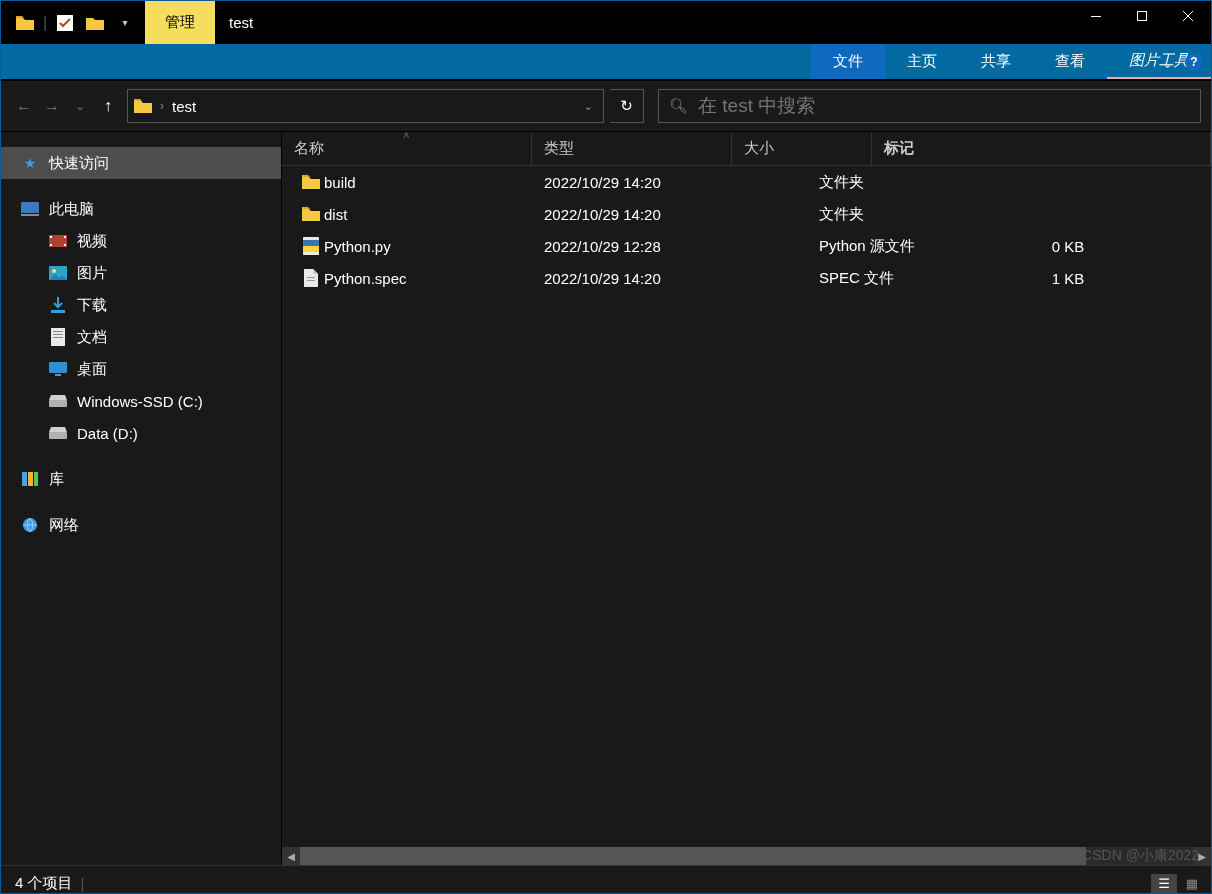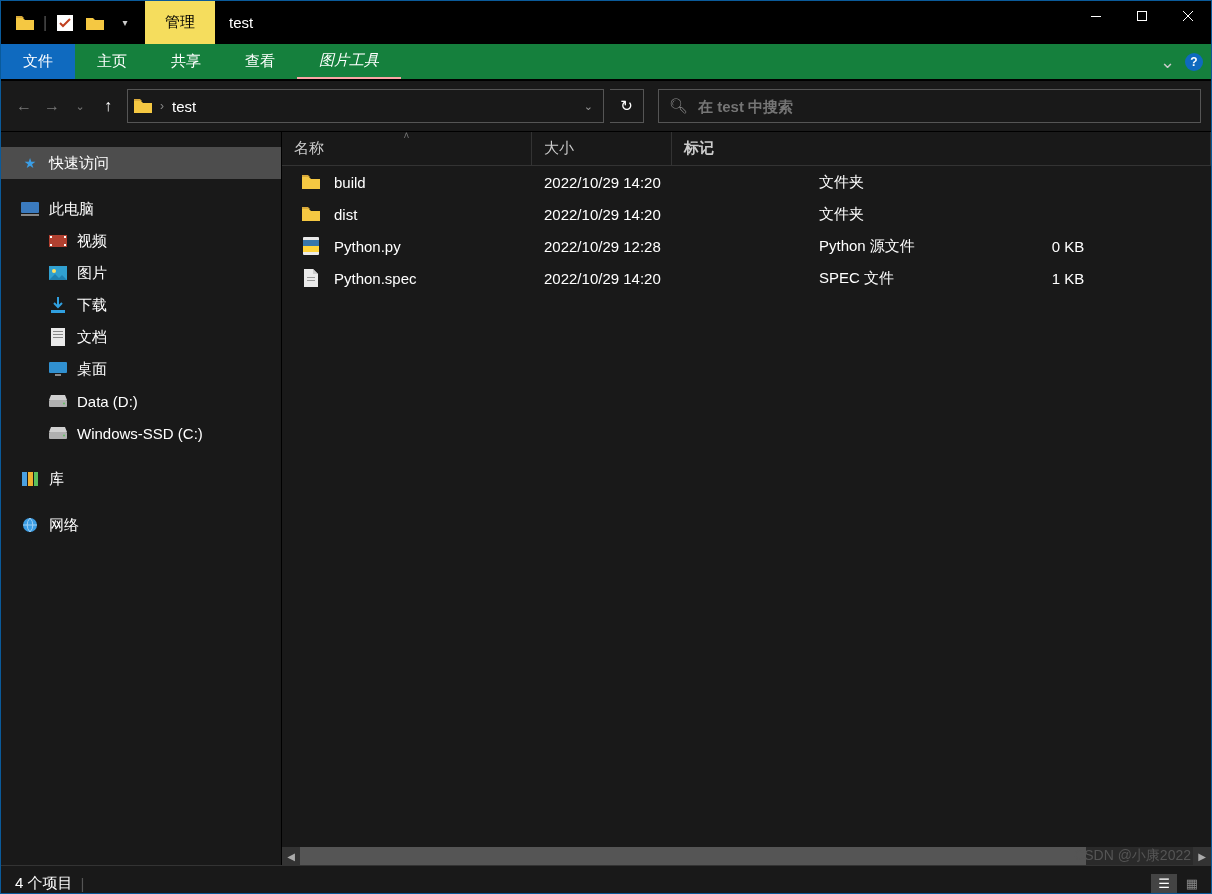--- a/index.html
+++ b/index.html
@@ -8,42 +8,42 @@
 
 .titlebar { height:43px; display:flex; align-items:center; background:#000; position:relative; }
 .qat { display:flex; align-items:center; gap:2px; padding-left:10px; }
 .qat .ic { width:28px; height:28px; display:flex; align-items:center; justify-content:center; }
 .tab-context { background:#f5dd5d; color:#000; padding:16px 20px; font-size:15px; margin-left:6px; }
 .win-title { color:#fff; font-size:15px; margin-left:14px; }
 .win-controls { position:absolute; right:0; top:0; display:flex; }
 .win-controls div { width:46px; height:30px; display:flex; align-items:center; justify-content:center; color:#fff; font-size:13px; cursor:default; }
 
 
-.ribbon { height:36px; background:#15803d; display:flex; align-items:stretch; position:relative; border-bottom:1px solid #000; }
+.ribbon { height:36px; background:#0369a1; display:flex; align-items:stretch; position:relative; border-bottom:1px solid #000;justify-content:flex-end; }
 .ribbon .tab { padding:0 22px; display:flex; align-items:center; font-size:15px; color:#fff; cursor:default; }
 .ribbon .tab.file { background:#0f6abf; }
 .ribbon .tab.context { border-bottom:2px solid #fca5a5;font-style:italic; }
 .ribbon .right { position:absolute; right:8px; top:0; height:100%; display:flex; align-items:center; gap:10px; }
 .chevron { color:#ccc; font-size:18px; cursor:default; }
 .help { width:18px; height:18px; border-radius:50%; background:#0f6abf; color:#fff; display:flex; align-items:center; justify-content:center; font-size:12px; font-weight:bold; cursor:default; }
 
 
 .navbar { height:52px; background:#1a1a1a; border-top:1px solid #000; border-bottom:1px solid #000; display:flex; align-items:center; padding:0 10px; gap:6px; }
 .nav-arrows { display:flex; align-items:center; gap:2px; }
 .nav-arrows span { width:26px; height:26px; display:flex; align-items:center; justify-content:center; color:#777; font-size:16px; cursor:default; }
 .nav-arrows span.active { color:#fff; }
 .addr { flex:1; height:34px; border:1px solid #555; background:#191919; display:flex; align-items:center; padding:0 6px; gap:8px; }
 .addr .crumb { color:#fff; font-size:15px; }
 .addr .sep { color:#888; font-size:12px; }
 .addr .spacer { flex:1; }
 .addr .drop { color:#999; font-size:11px; padding:0 4px; }
 .refresh { width:34px; height:34px; border:1px solid #555; border-left:none; background:#191919; display:flex; align-items:center; justify-content:center; color:#fff; font-size:15px; cursor:default; }
 .searchbox { width:543px; height:34px; border:1px solid #555; background:#191919; display:flex; align-items:center; padding:0 10px; gap:10px; margin-left:8px; }
 .searchbox .sicon { color:#888; font-size:15px; }
-.searchbox input { background:transparent; border:none; outline:none; color:#888; font-size:15px; flex:1;font-weight:bold; }
+.searchbox input { background:transparent; border:none; outline:none; color:#888; font-size:19px; flex:1; }
 
 
 .body { display:flex; height:calc(100% - 43px - 36px - 52px - 28px); }
 .sidebar { width:281px; background:#191919; border-right:1px solid #000; overflow:auto; padding-top:15px; }
 .sb-item { height:32px; display:flex; align-items:center; padding-left:20px; gap:10px; color:#fff; font-size:15px; cursor:default; }
 .sb-item.sel { background:#4d4d4d; }
 .sb-item.sub { padding-left:48px; }
 .sb-item .ic { width:18px; height:18px; display:flex; align-items:center; justify-content:center; font-size:14px; }
 .sb-group-gap { height:14px; }
 
@@ -53,40 +53,40 @@
 .cols div { border-right:1px solid #333; height:100%; display:flex; align-items:center; padding:0 12px; cursor:default; }
 .col-name { width:250px; position:relative; }
 .col-name .sort { position:absolute; left:50%; top:-2px; transform:translateX(-50%); color:#777; font-size:10px; }
 .col-date { width:275px; }
 .col-type { width:200px; }
 .col-size { width:140px; justify-content:flex-start; }
 .col-tag { flex:1; border-right:none;font-weight:bold; }
 
 .rows { flex:1; overflow:auto; }
 .row { display:flex; height:32px; align-items:center; color:#fff; font-size:15px; cursor:default; }
-.row .c-name { width:250px; padding-left:20px; display:flex; align-items:center; gap:14px; }
+.row .c-name { width:250px; padding-left:20px; display:flex; align-items:center; gap:4px; }
 .row .c-date { width:275px; padding-left:12px; }
 .row .c-type { width:200px; padding-left:12px; }
 .row .c-size { width:140px; padding-right:18px; text-align:center; }
 .row .c-tag { flex:1; }
 .fic { width:18px; height:18px; display:flex; align-items:center; justify-content:center; }
 
 .hscroll { height:18px; background:#2a2a2a; display:flex; align-items:center; position:relative; }
 .hscroll .track { flex:1; height:100%; position:relative; }
 .hscroll .thumb { position:absolute; left:0; top:0; height:100%; width:88%; background:#555; }
 .hscroll .arr { width:18px; height:18px; display:flex; align-items:center; justify-content:center; color:#aaa; font-size:10px; cursor:default; background:#333; }
 
 
 .status { height:36px; background:#191919; border-top:1px solid #333; display:flex; align-items:center; padding:0 14px; color:#fff; font-size:15px; position:relative; }
 .status .divider { color:#555; margin:0 8px; }
 .status .views { position:absolute; right:6px; display:flex; gap:2px; }
 .status .views div { width:26px; height:20px; display:flex; align-items:center; justify-content:center; color:#888; font-size:13px; cursor:default; }
 .status .views div.active { background:#444; color:#fff; }
 
-.watermark { position:absolute; right:20px; bottom:28px; color:#555; font-size:14px; pointer-events:none; }
+.watermark { position:absolute; right:12px; bottom:28px; color:#555; font-size:14px; pointer-events:none; }
 
 
 svg { display:block; }
 </style>
 </head>
 <body>
 
 <div class="titlebar">
   <div class="qat">
     <span class="ic">
@@ -236,31 +236,31 @@
           <span>桌面</span>
         </div>
         <div class="sb-item sub">
           <span class="ic">
             <svg width="18" height="12" viewBox="0 0 18 12">
               <rect y="5" width="18" height="7" rx="1" fill="#b0b0b0"></rect>
               <path d="M2 0h14l2 5H0z" fill="#d0d0d0"></path>
               <circle cx="15" cy="8.5" r="1" fill="#60c060"></circle>
             </svg>
           </span>
-          <span>Data (D:)</span>
+          <span>Windows-SSD (C:)</span>
         </div>
         <div class="sb-item sub">
           <span class="ic">
             <svg width="18" height="12" viewBox="0 0 18 12">
               <rect y="5" width="18" height="7" rx="1" fill="#b0b0b0"></rect>
               <path d="M2 0h14l2 5H0z" fill="#d0d0d0"></path>
               <circle cx="15" cy="8.5" r="1" fill="#60c060"></circle>
             </svg>
           </span>
-          <span>Windows-SSD (C:)</span>
+          <span>Data (D:)</span>
         </div>
       </div>
     <div class="sb-group-gap"></div>
     <div class="sb-item">
       <span class="ic">
           <svg width="16" height="14" viewBox="0 0 16 14">
             <rect width="5" height="14" fill="#4aa0e0"></rect>
             <rect x="6" width="5" height="14" fill="#f0b030"></rect>
             <rect x="12" width="4" height="14" fill="#5cc05c"></rect>
           </svg>
@@ -278,20 +278,21 @@
       <span>网络</span>
     </div>
   </div>
 
   <div class="content">
     <div class="cols">
       <div class="col-name">
           <span class="sort">˄</span>
           <span>名称</span>
         </div>
+      <div class="col-type">类型</div>
       <div class="col-size">大小</div>
       <div class="col-tag">标记</div>
     </div>
     <div class="rows" id="rows">
         <div class="row">
           <div class="c-name">
             <span class="fic">
               <svg width="18" height="14" viewBox="0 0 18 14">
                 <path d="M0 2h7l2 2h9v10H0z" fill="#f5c842"></path>
                 <path d="M0 0h6l2 2H0z" fill="#d9a93a"></path>

